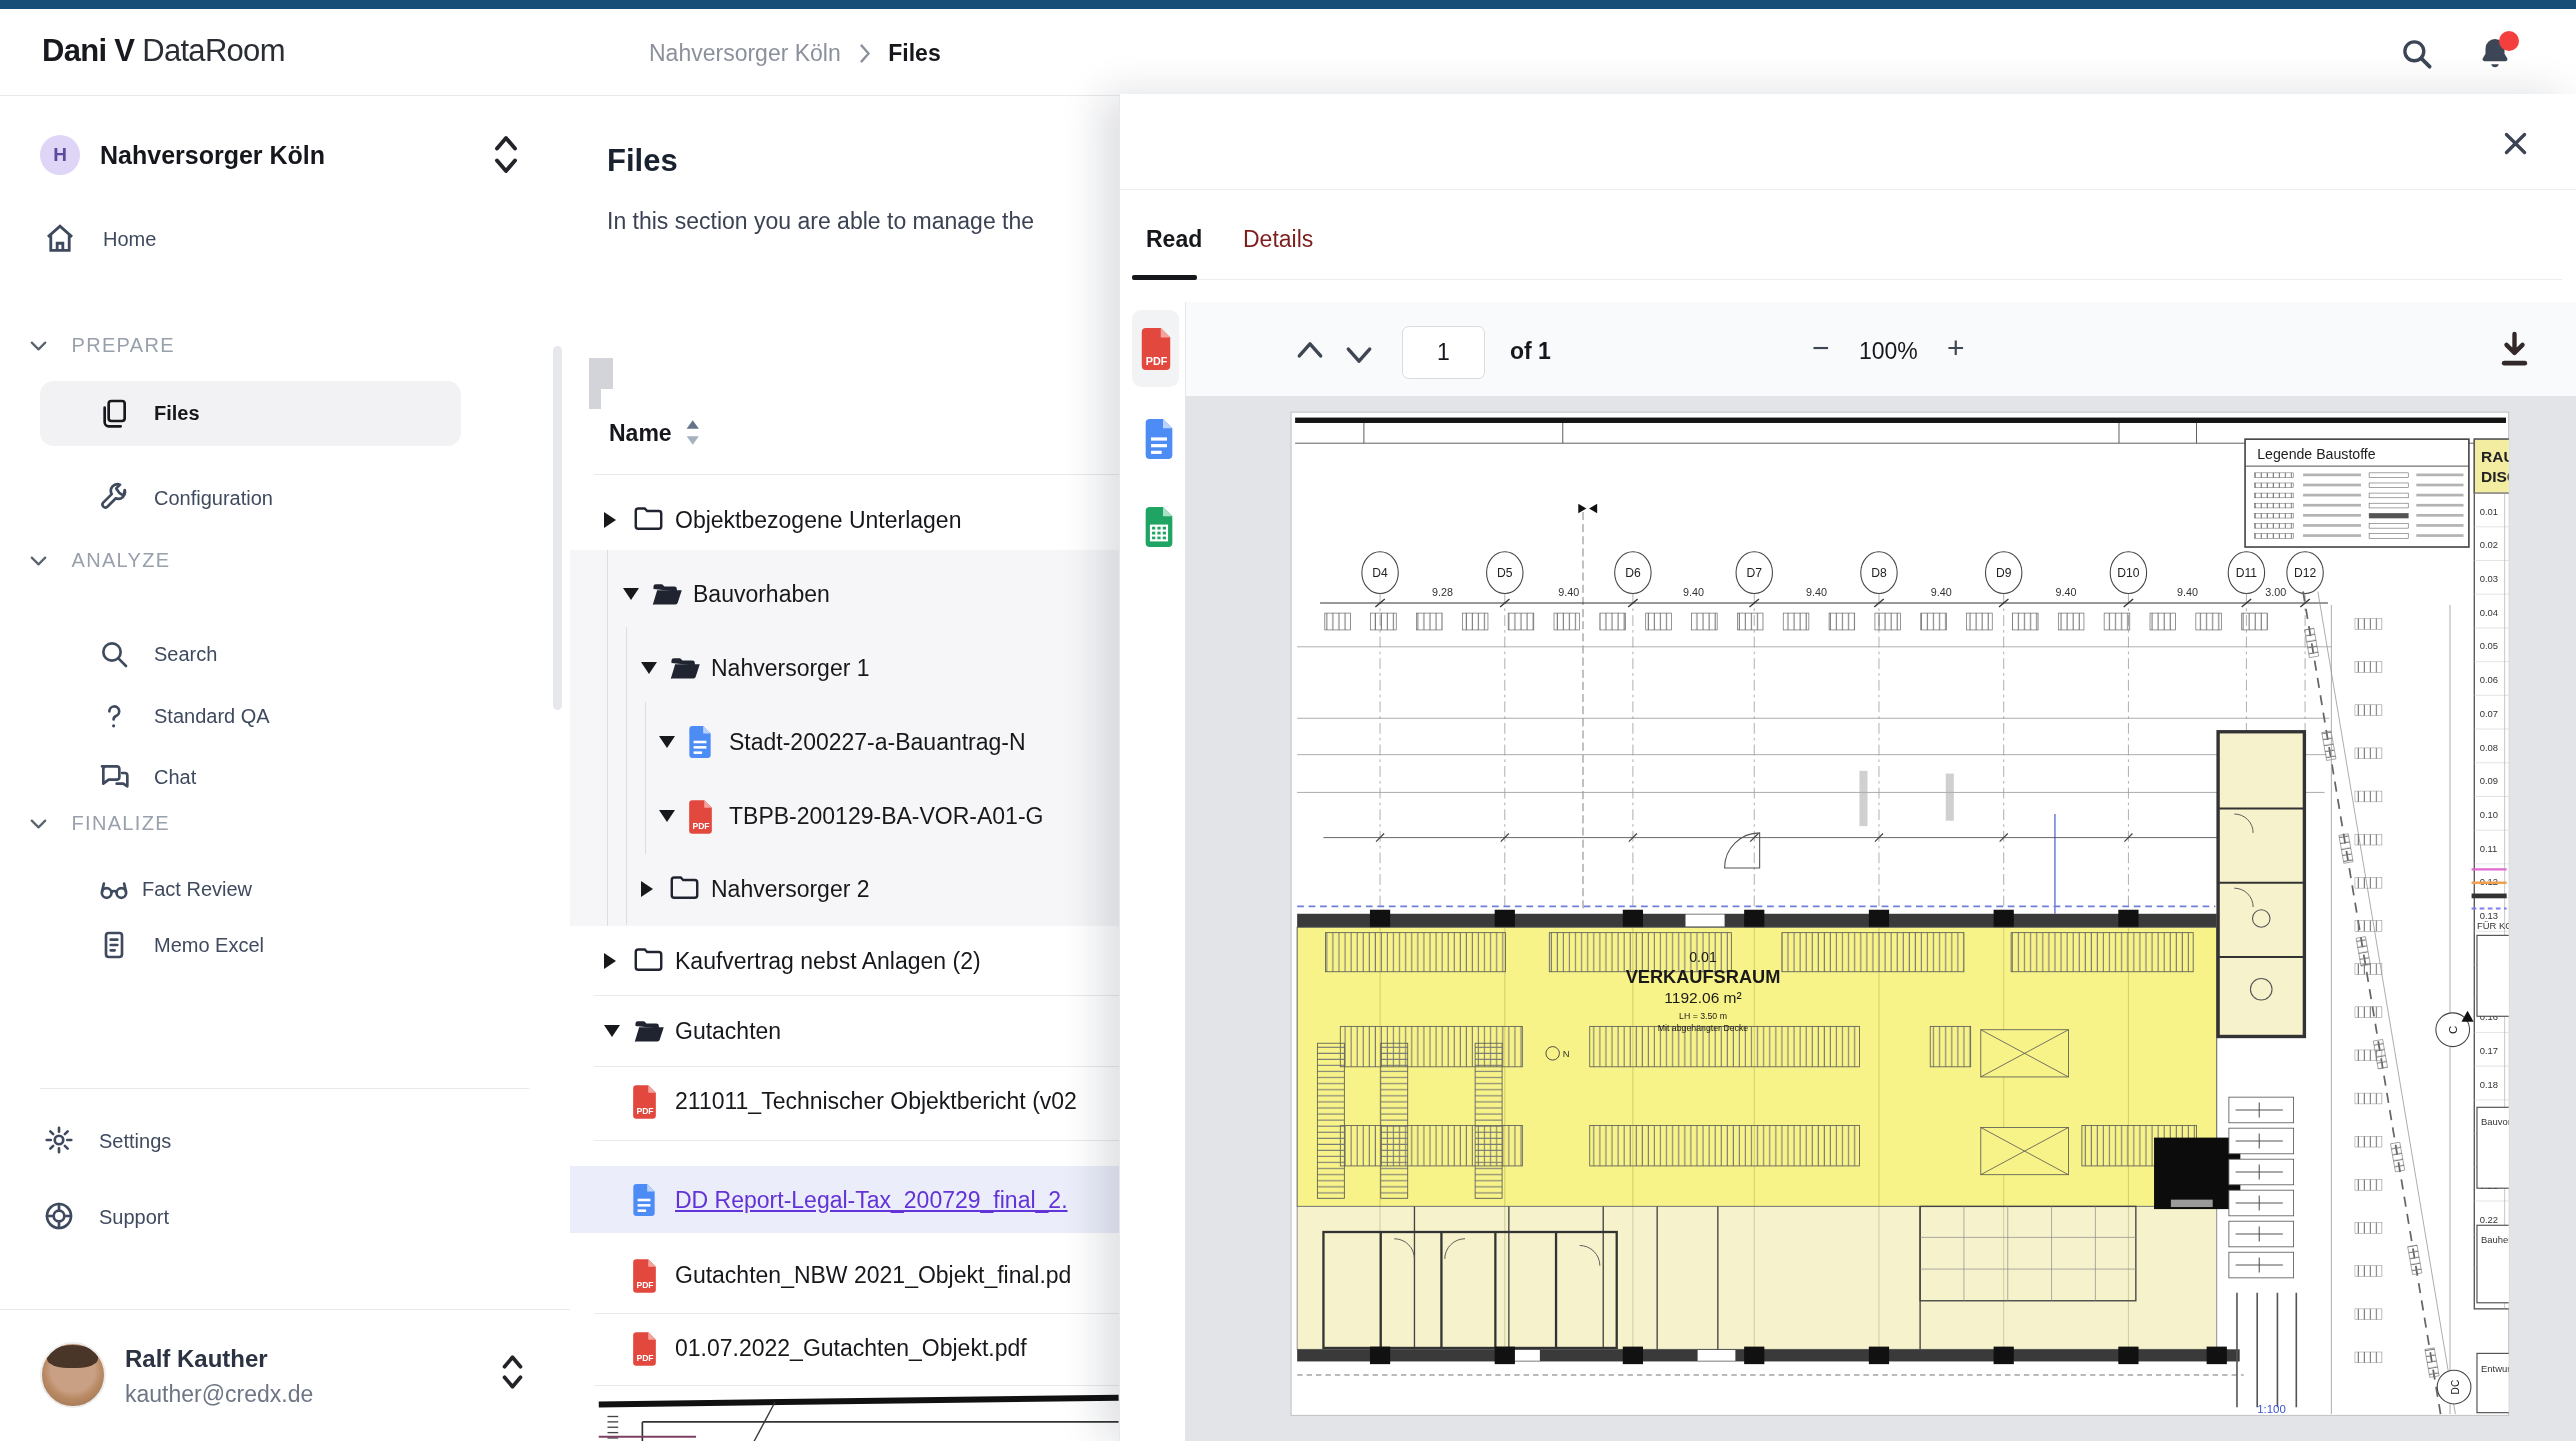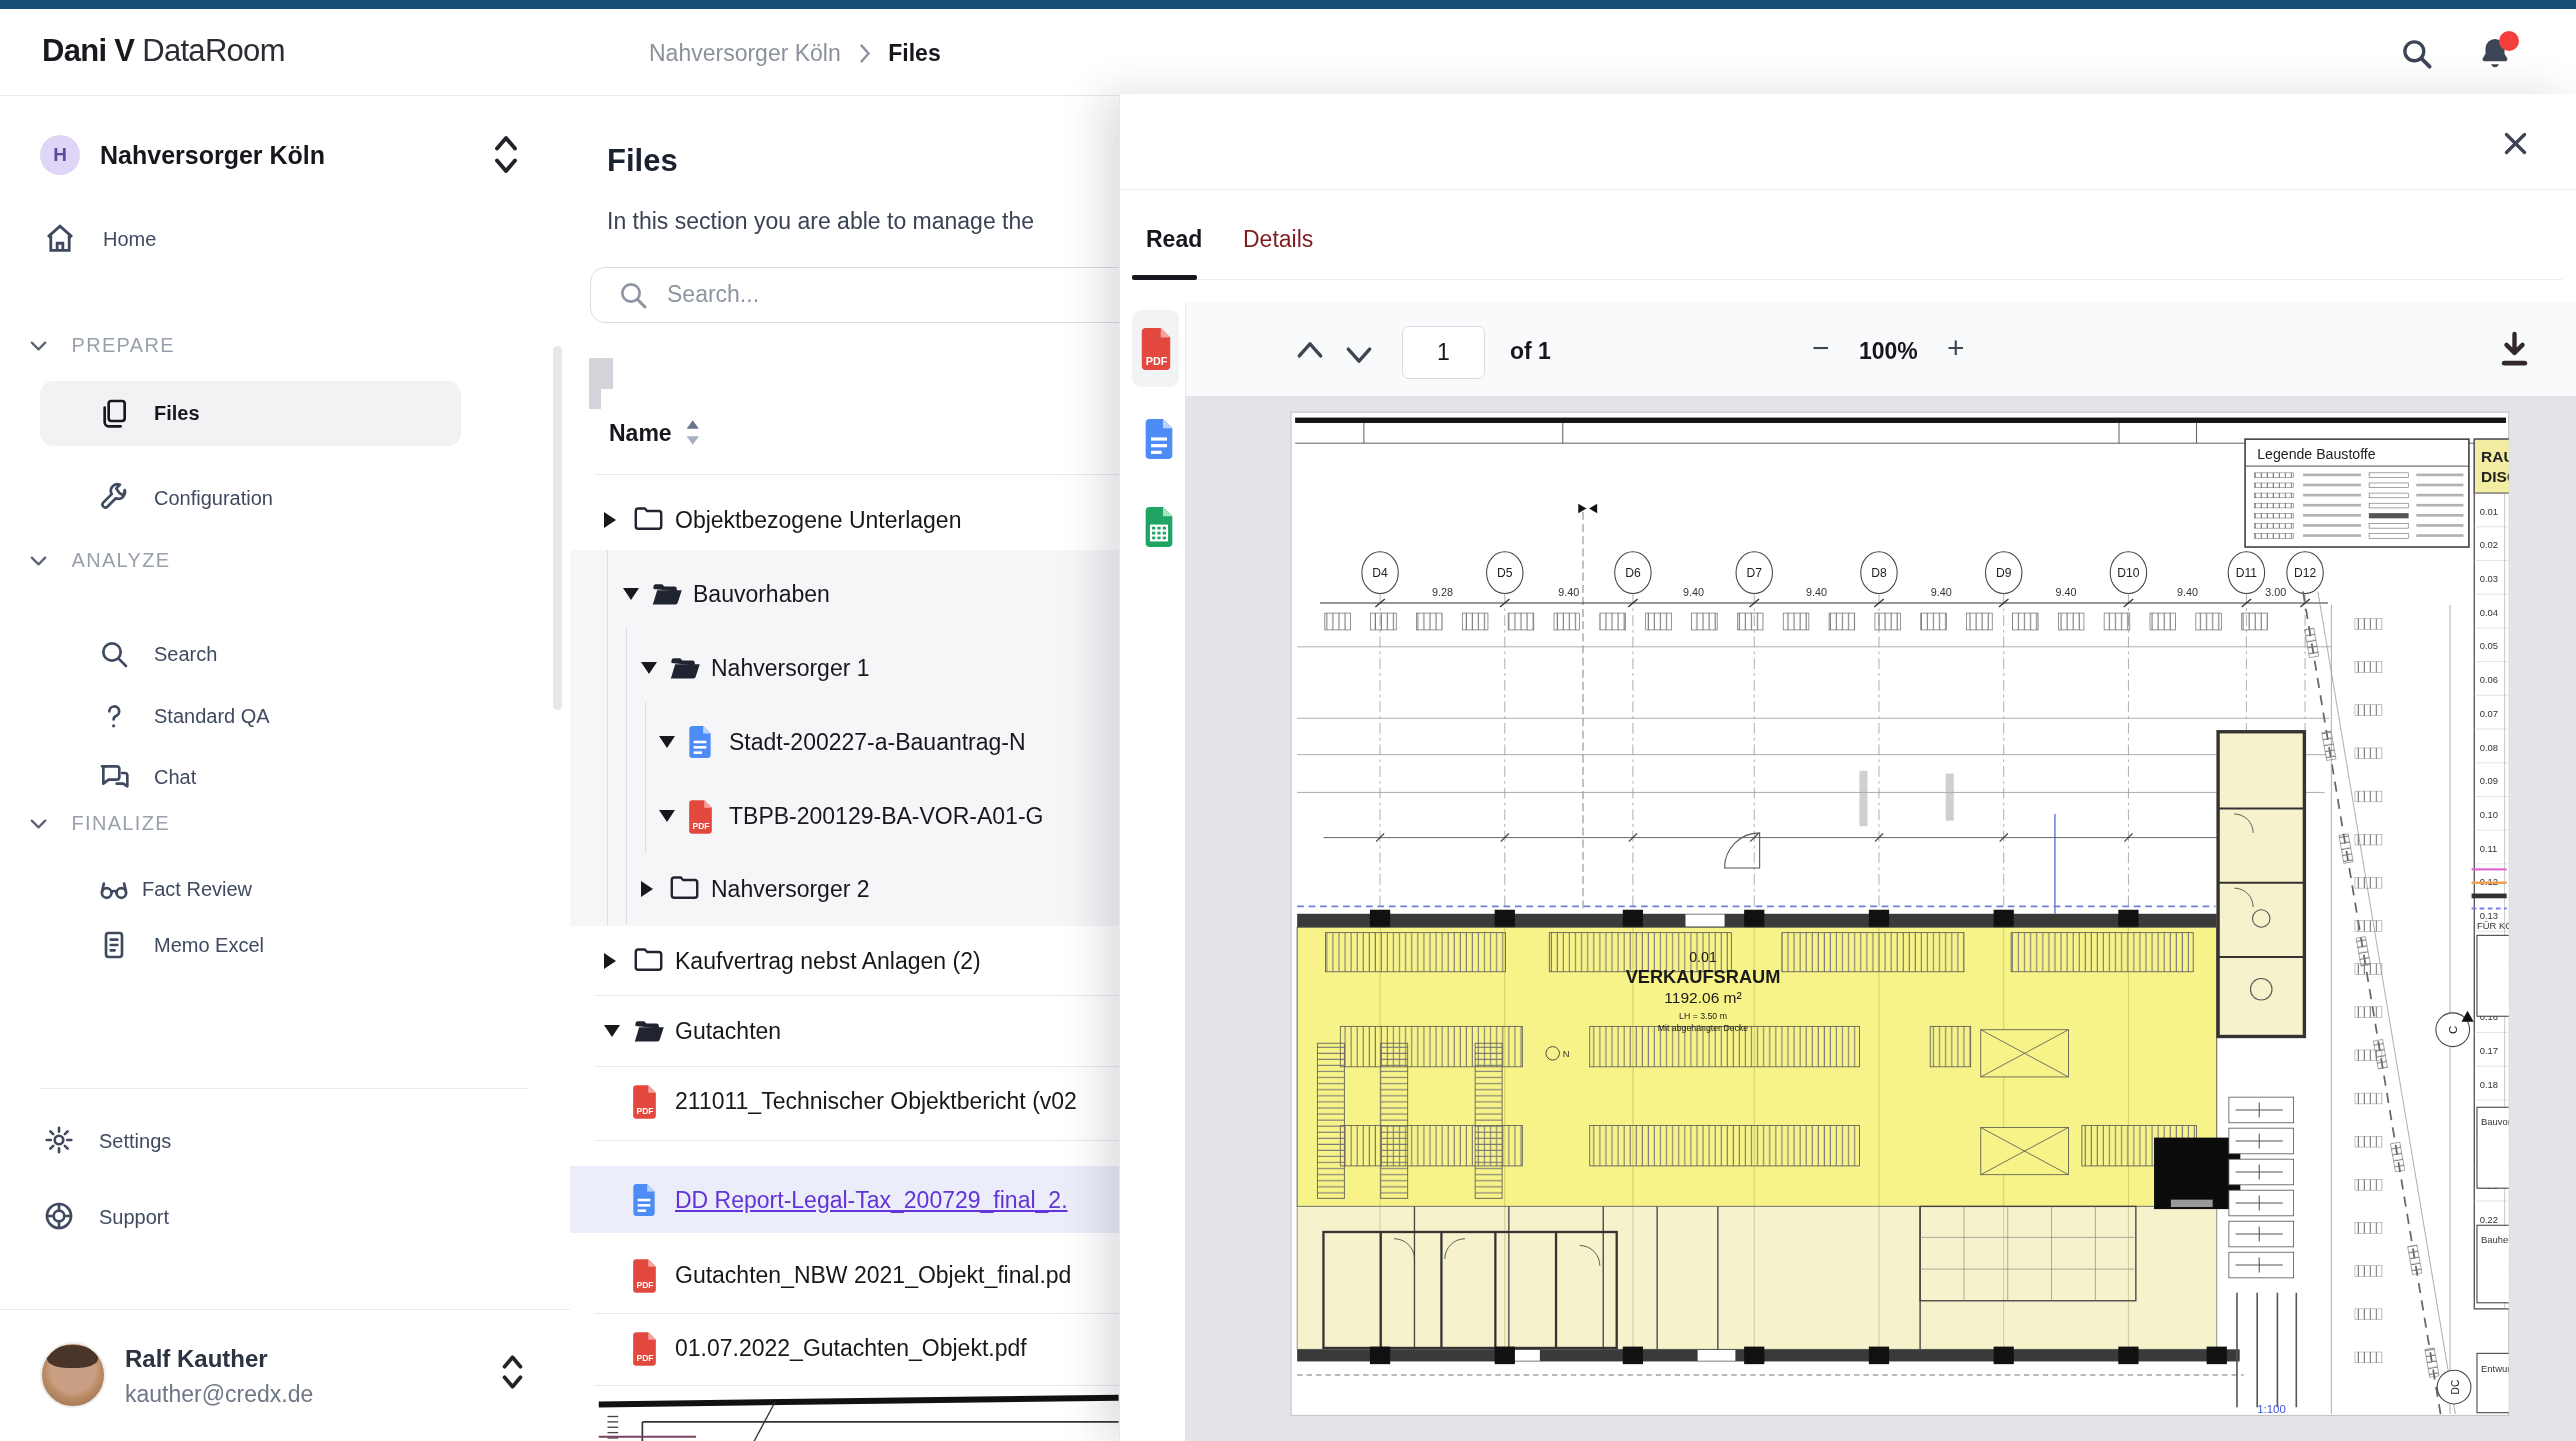--- a/index.html
+++ b/index.html
@@ -67,21 +67,21 @@
   .tab.inactive{color:#7f1d1d;font-weight:400;}
   #tab-track{left:12px;top:185px;width:1430px;height:1.3px;background:#ececee;}
   #tab-bar{left:12px;top:181px;width:65px;height:4.7px;background:#15171c;border-radius:2px;}
   #chip-pdf{left:12px;top:216px;width:47px;height:77px;border-radius:9.4px;background:#f2f3f5;display:flex;align-items:center;justify-content:center;}
   #viewer-vdivider{left:65px;top:208px;width:1.3px;height:1140px;background:#e7e8ea;}
   #pdf-toolbar{left:66px;top:208px;width:1391px;height:94px;background:#f9fafb;}
   #page-box{left:282px;top:232px;width:81px;height:51px;background:#fff;border:1.3px solid #d8dbe0;border-radius:6.7px;
             display:flex;align-items:center;justify-content:center;font-size:23px;color:#15171c;}
   .tb-text{font-size:23px;color:#15171c;}
   .tb-glyph{font-size:30px;color:#3f4654;}
-  #zoom-level{font-weight:700;}
+  #zoom-level{font-weight:400;}
   #viewer-area{left:65px;top:302px;width:1392px;height:1045px;background:#e3e4e7;}
 
   svg text{font-family:"Liberation Sans",sans-serif;}
 </style>
 </head>
 <body>
 
 <div id="app">
 
   <div class="abs" id="topbar-blue"></div>
@@ -234,29 +234,20 @@
       <svg width="27" height="40" viewBox="0 0 20 30">
           <path d="M4 11l6-7 6 7" fill="none" stroke="currentColor" stroke-width="2.8" stroke-linecap="round" stroke-linejoin="round"></path>
           <path d="M4 19l6 7 6-7" fill="none" stroke="currentColor" stroke-width="2.8" stroke-linecap="round" stroke-linejoin="round"></path>
         </svg>
     </span>
   </div>
 
   <div class="abs" id="files-panel">
     <div class="abs" id="files-title">Files</div>
     <div class="abs" id="files-desc">In this section you are able to manage the</div>
-    <div class="abs" id="files-search">
-      <span class="abs" style="left:26px;top:10.8px;color:#8d95a3">
-        <svg width="32" height="32" viewBox="0 0 24 24">
-            <circle cx="10.5" cy="10.5" r="6.5" fill="none" stroke="currentColor" stroke-width="2"></circle>
-            <path d="M15.3 15.3L21 21" stroke="currentColor" stroke-width="2.2" stroke-linecap="round"></path>
-          </svg>
-      </span>
-      <input placeholder="Search..." style="">
-    </div>
     <div class="abs flag-shape" style="left:19px;top:262px;width:24px;height:31px"></div>
     <div class="abs flag-shape" style="left:19px;top:293px;width:12px;height:20px"></div>
 
     <div class="abs row-center" style="left:39px;top:323px;gap:12px">
       <span id="name-col" class="abs" style="position:static">Name</span>
       <span class="sort-icon">
         <svg width="17.5" height="27" viewBox="0 0 14 22">
             <path d="M7 1l5 7H2z" fill="#64748b"></path>
             <path d="M7 21l5-7H2z" fill="#a6b0c0"></path>
           </svg>

